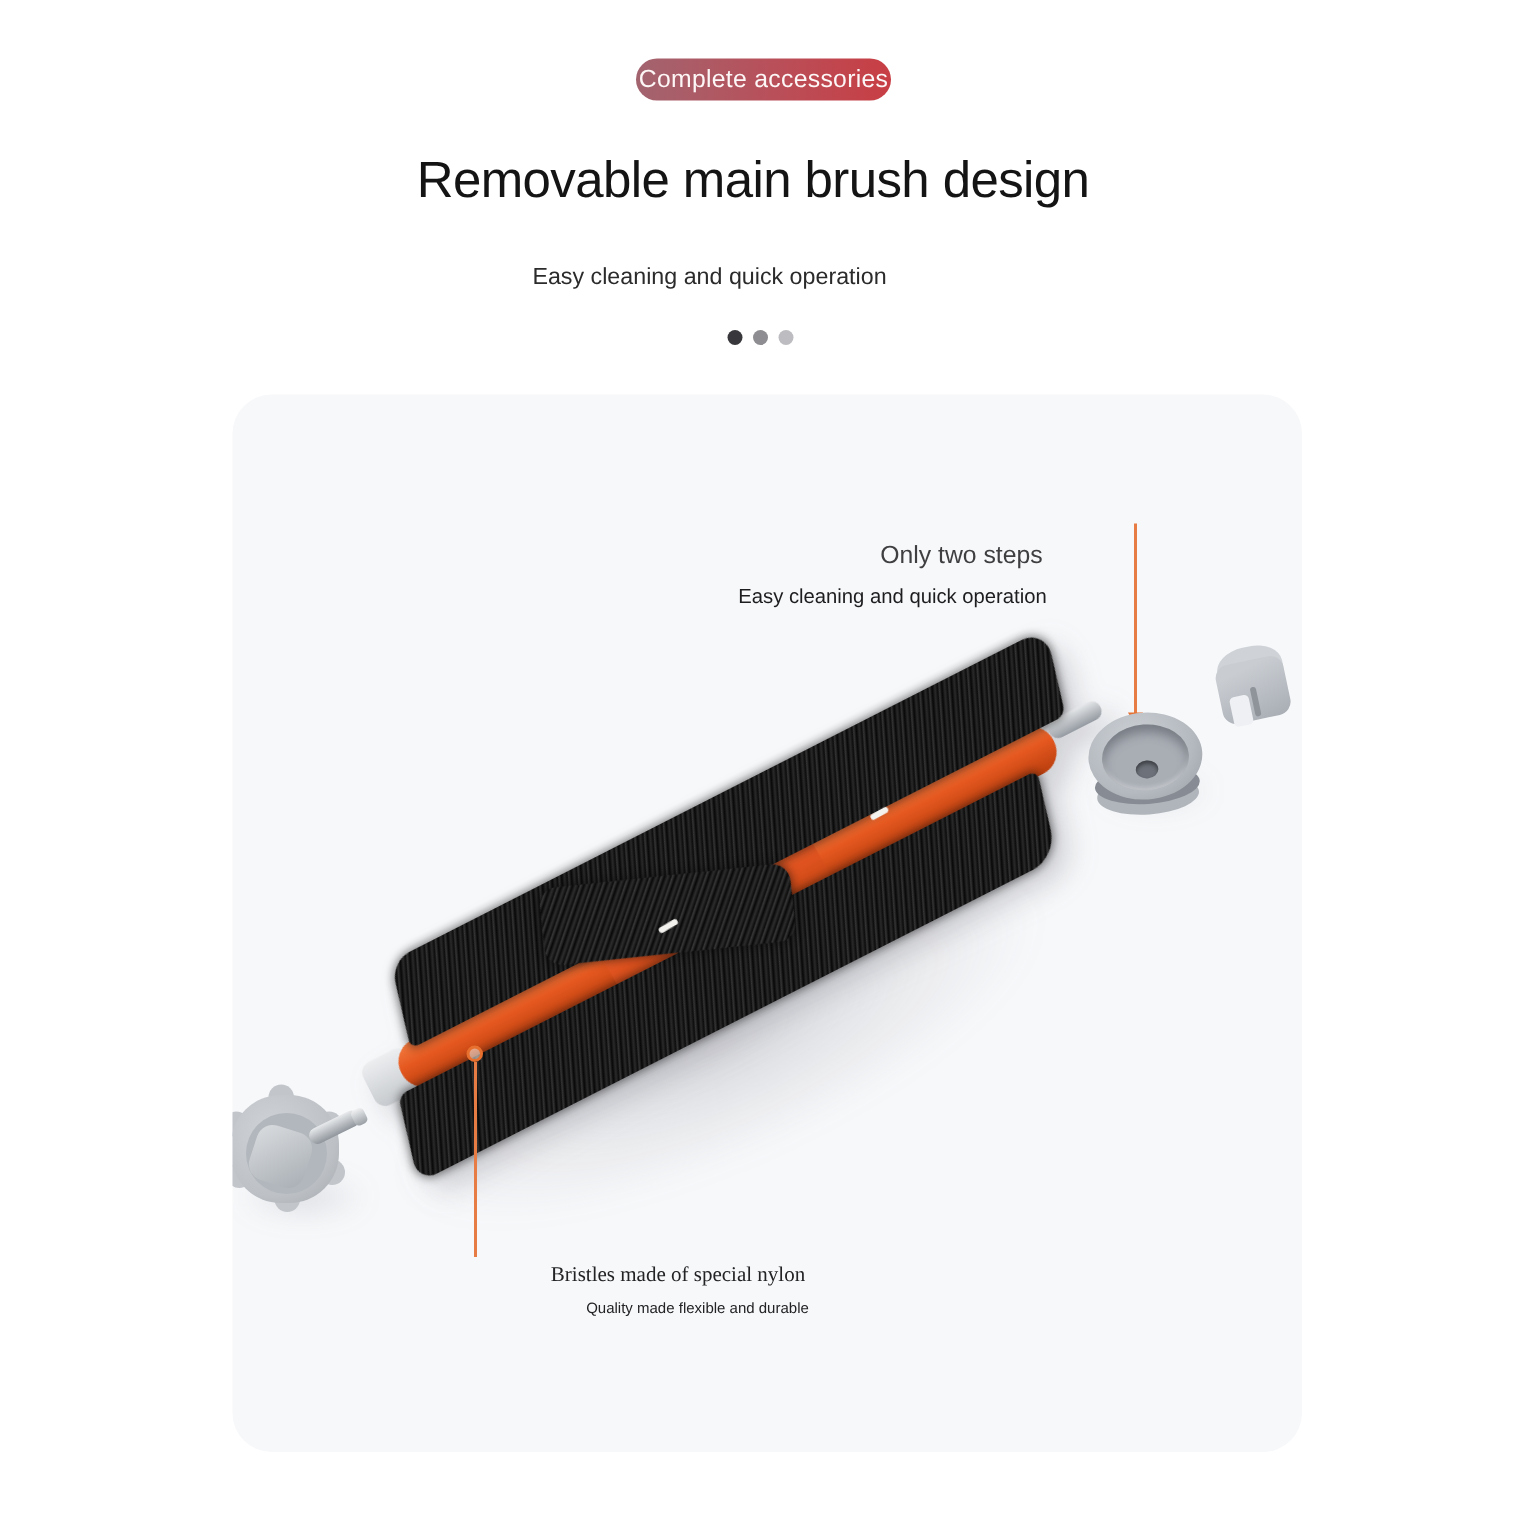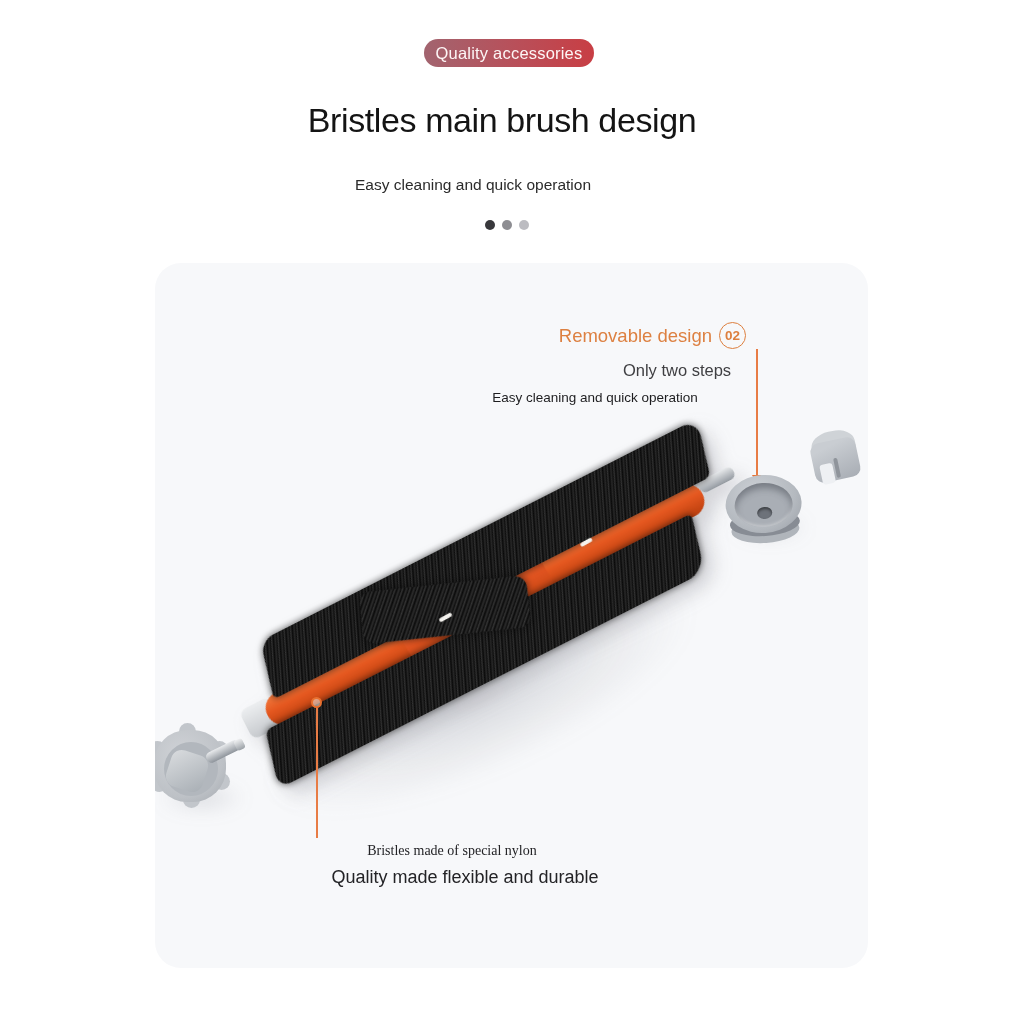--- a/index.html
+++ b/index.html
@@ -30,38 +30,38 @@
     left:155px; top:263px; width:713px; height:705px;
     background:#f7f8fa; border-radius:26px; overflow:hidden;
   }
   .callout-row { position:absolute; top:59px; right:122px; display:flex; align-items:center; gap:7px; }
   .callout-title { font-size:18.5px; font-weight:500; color:#dd8041; }
   .step-circle {
     width:27px; height:27px; border:1.6px solid #dd7f3e; border-radius:50%;
     color:#dd7f3e; font-size:13.5px; font-weight:600;
     display:flex; align-items:center; justify-content:center;
   }
-  .only-two { left:486px; top:98px; font-size:16.5px; font-weight:500; color:#3f3f42;margin-left:36px; }
+  .only-two { left:486px; top:98px; font-size:16.5px; font-weight:500; color:#3f3f42; }
   .easy-clean { left:440px; top:127px; font-size:13.5px; color:#1d1d1f; }
 
   .pline1 { left:601px; top:86px; width:2px; height:128px; background:#e87c45; }
   .pline1-arrow {
     left:597px; top:212px; width:0; height:0;
     border-left:5px solid transparent; border-right:5px solid transparent;
     border-top:9px solid #e8702f;
   }
   .p2-dot {
     left:156px; top:434px; width:11px; height:11px; border-radius:50%;
     border:2.5px solid #e8702f; background:rgba(255,244,235,0.55); z-index:9;
   }
   .pline2 { left:161px; top:445px; width:2px; height:130px; background:#e87c45; z-index:9; }
 
   .caption-highlight { left:278px; top:543px; font-size:18px; font-weight:600; color:#e2813c; z-index:10; }
   .caption-line1 { left:297px; top:580px; font-size:14px; color:#232326;font-family:Liberation Serif, serif; }
-  .caption-line2 { left:310px; top:604px; font-size:18px; color:#232326; }
+  .caption-line2 { left:310px; top:604px; font-size:10px; color:#232326; }
 
   
   .soft-shadow { border-radius:50%; filter:blur(9px); background:radial-gradient(ellipse, rgba(100,104,115,0.22), rgba(100,104,115,0) 70%); }
 
   
   .brush { left:70px; top:277px; width:516px; height:130px; transform:rotate(-27deg); z-index:5;
            filter:drop-shadow(6px 12px 9px rgba(110,112,122,0.28)); }
   .core {
     position:absolute; left:16px; right:12px; top:49px; height:33px;
     background:linear-gradient(180deg,#f37a3e 0%, #e4571f 45%, #bb3f0e 100%);
@@ -144,36 +144,32 @@
   }
   .sc-pin-tip { position:absolute; left:86px; top:20px; width:9px; height:11px; border-radius:3px;
     transform:rotate(-26deg); background:linear-gradient(180deg,#f0f1f2,#9aa0a6); }
 </style>
 </head>
 <body>
 
 <div class="page">
 
   <div class="abs badge">
-    <span>Quality accessories</span>
+    <span>Complete accessories</span>
   </div>
-  <div class="abs cx title">Bristles main brush design</div>
+  <div class="abs cx title">Removable main brush design</div>
   <div class="abs cx subtitle">Easy cleaning and quick operation</div>
   <div class="abs dots">
       <span class="dot active"></span>
       <span class="dot"></span>
       <span class="dot"></span>
     </div>
 
   <div class="abs card">
 
-    <div class="callout-row">
-      <span class="callout-title">Removable design</span>
-      <span class="step-circle">02</span>
-    </div>
     <div class="abs cx only-two">Only two steps</div>
     <div class="abs cx easy-clean">Easy cleaning and quick operation</div>
 
     <div class="abs pline1"></div>
     <div class="abs pline1-arrow"></div>
 
     <div class="abs soft-shadow" style="left:90px; top:360px; width:470px; height:150px; transform:rotate(-24deg);"></div>
     <div class="abs soft-shadow" style="left:575px; top:250px; width:80px; height:28px;"></div>
     <div class="abs soft-shadow" style="left:2px; top:520px; width:90px; height:30px;"></div>
 

